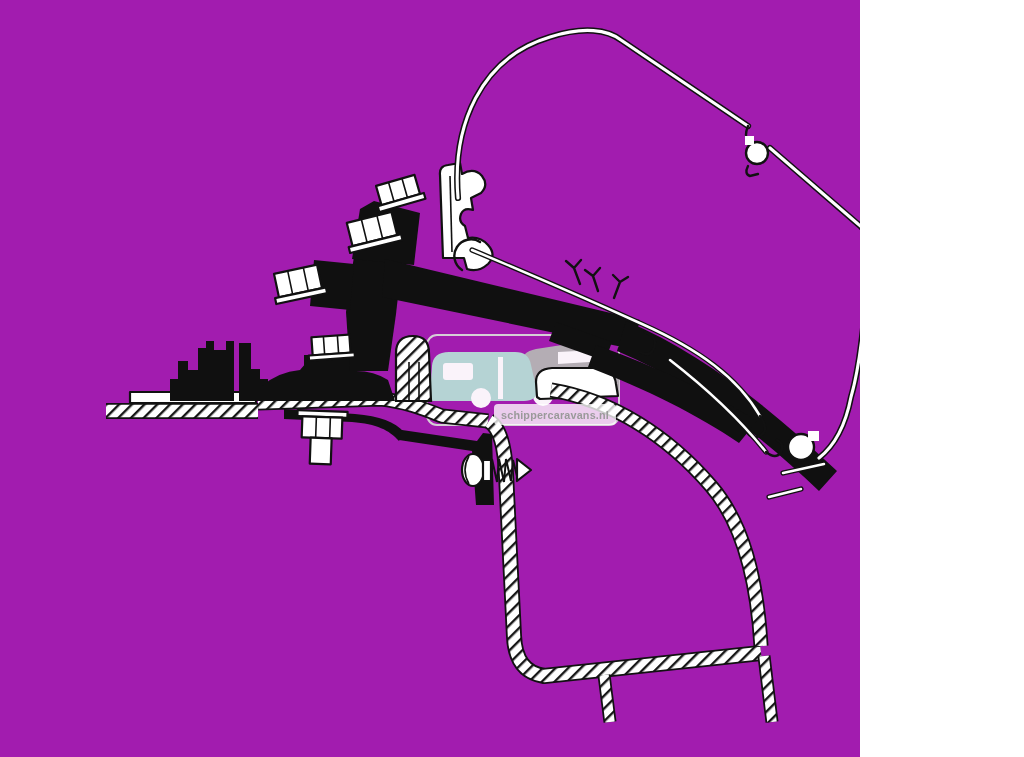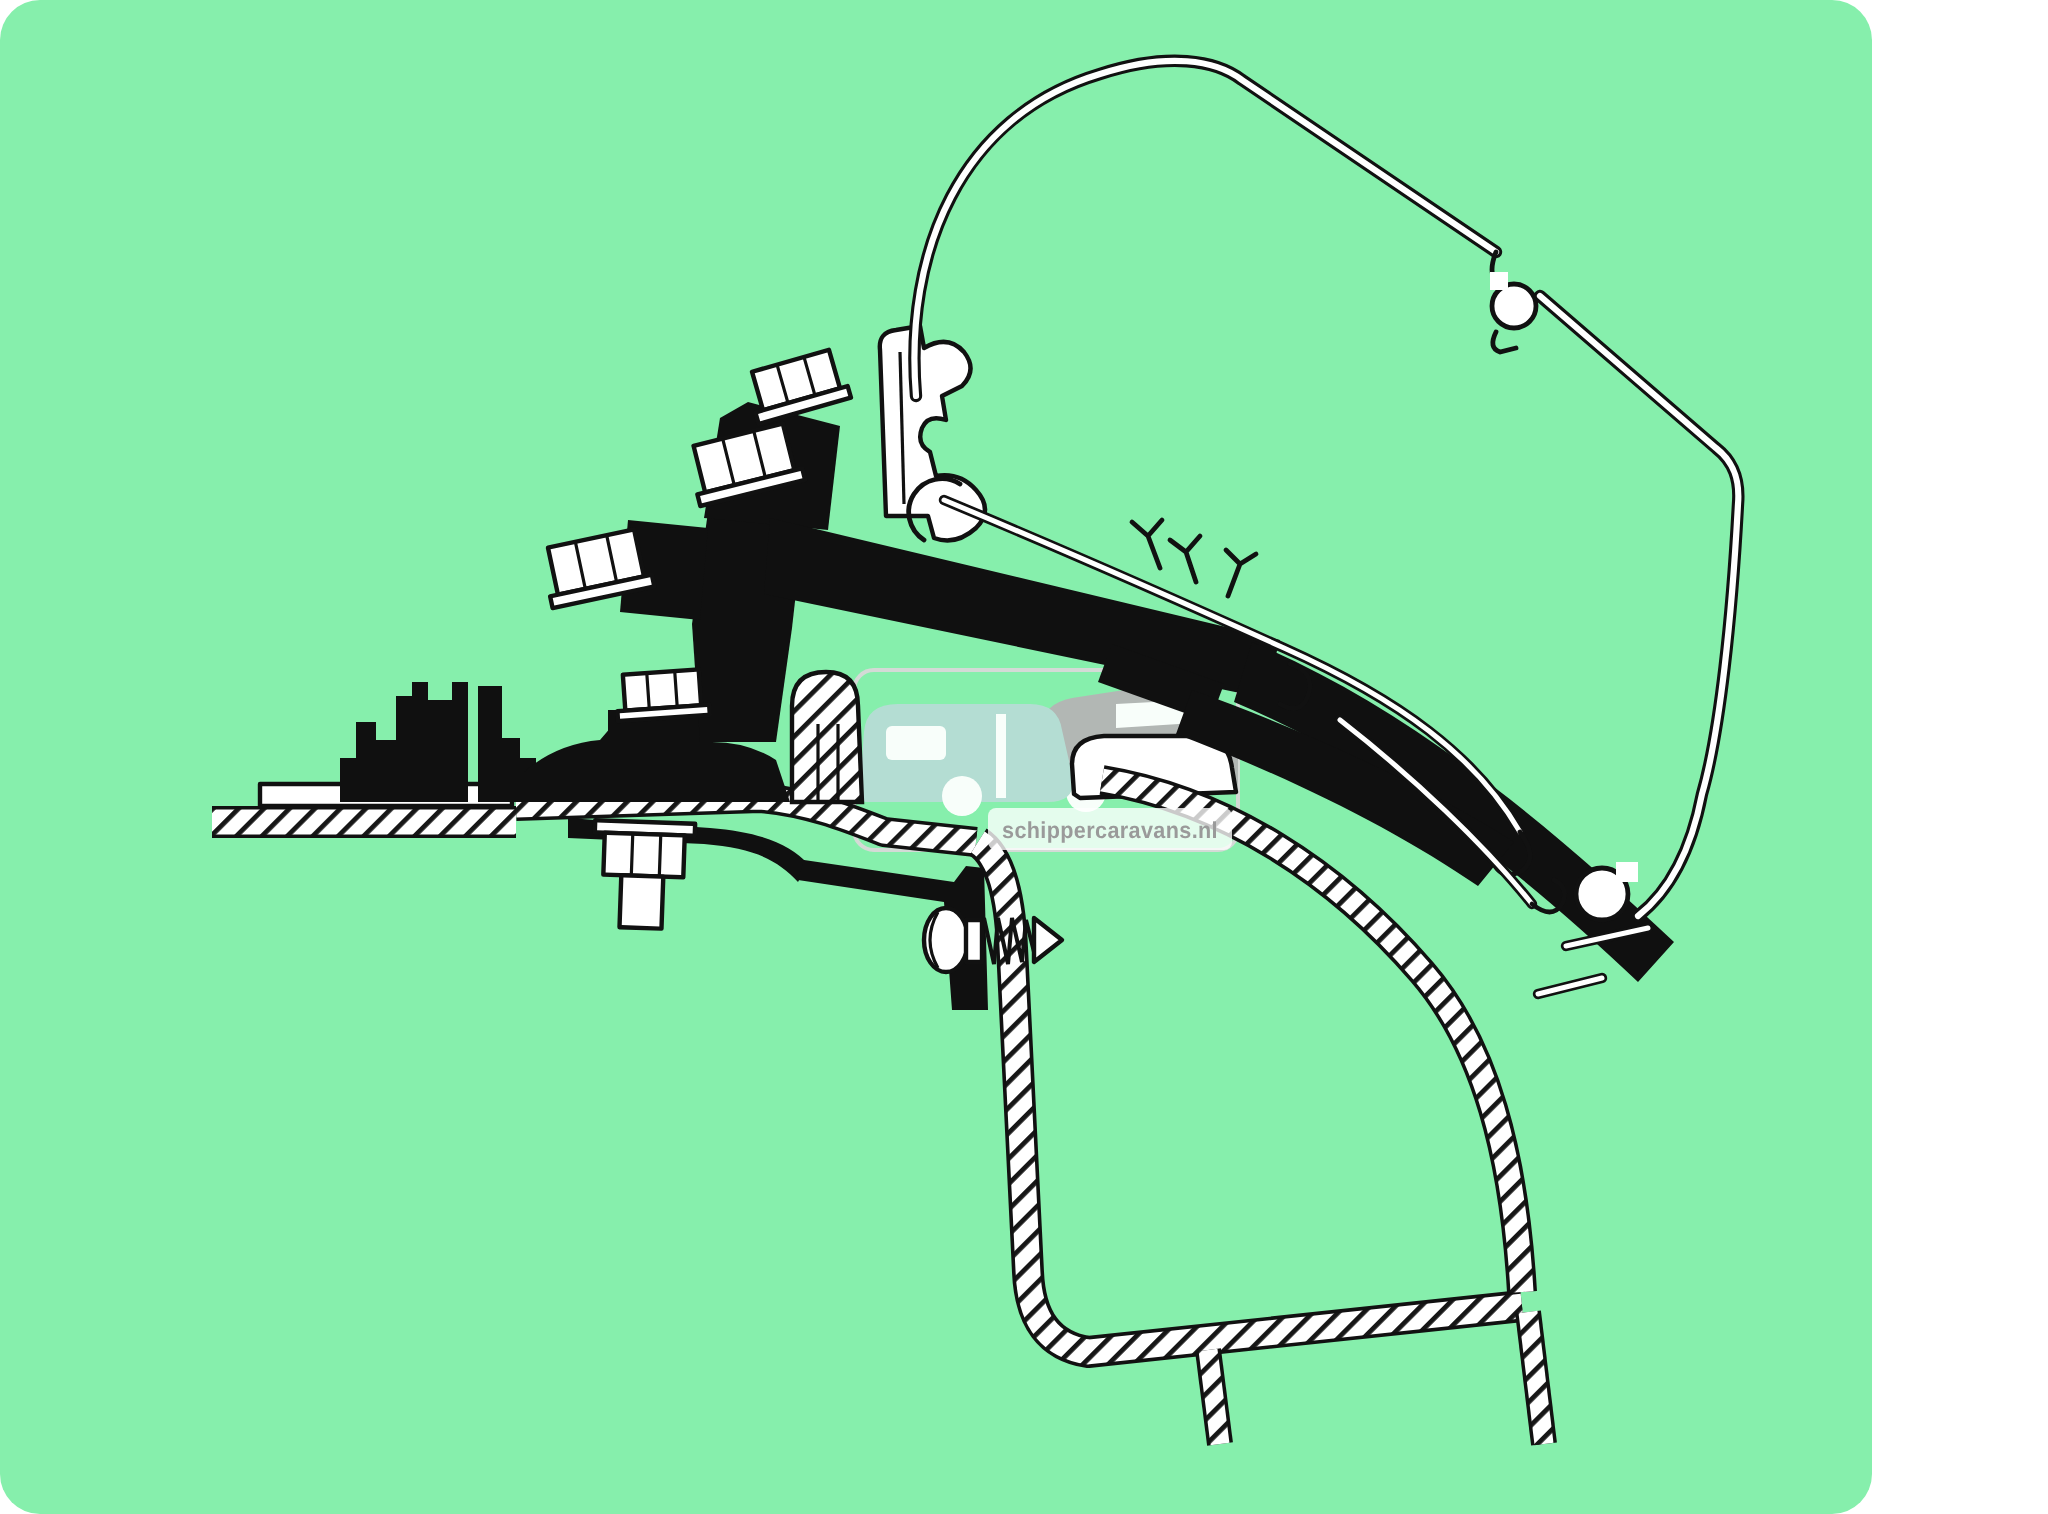--- a/index.html
+++ b/index.html
@@ -1,17 +1,17 @@
 <!DOCTYPE html>
 <html><head>
 <meta charset="utf-8">
 <style>
   html,body{margin:0;padding:0;background:#fff;}
-  .stage{position:relative;width:936px;height:757px;background:#86efac;overflow:hidden;
-         font-family:"Liberation Sans",sans-serif;border-radius:20px;}
+  .stage{position:relative;width:860px;height:757px;background:#a21caf;overflow:hidden;
+         font-family:"Liberation Sans",sans-serif;}
   svg{position:absolute;left:0;top:0;}
   
   .blk{fill:#101010;stroke:none;}
   .ink2{fill:#fff;stroke:#111;stroke-width:2.2;stroke-linejoin:round;}
   .lineonly{fill:none;stroke:#111;stroke-width:2.4;stroke-linecap:round;}
   .thin{fill:none;stroke:#111;stroke-width:1.6;}
   .o6{fill:none;stroke:#111;stroke-width:6.2;stroke-linecap:round;}
   .i6{fill:none;stroke:#fff;stroke-width:3.1;stroke-linecap:round;}
   .o5{fill:none;stroke:#111;stroke-width:5.2;stroke-linecap:round;}
   .i5{fill:none;stroke:#fff;stroke-width:2.5;stroke-linecap:round;}

